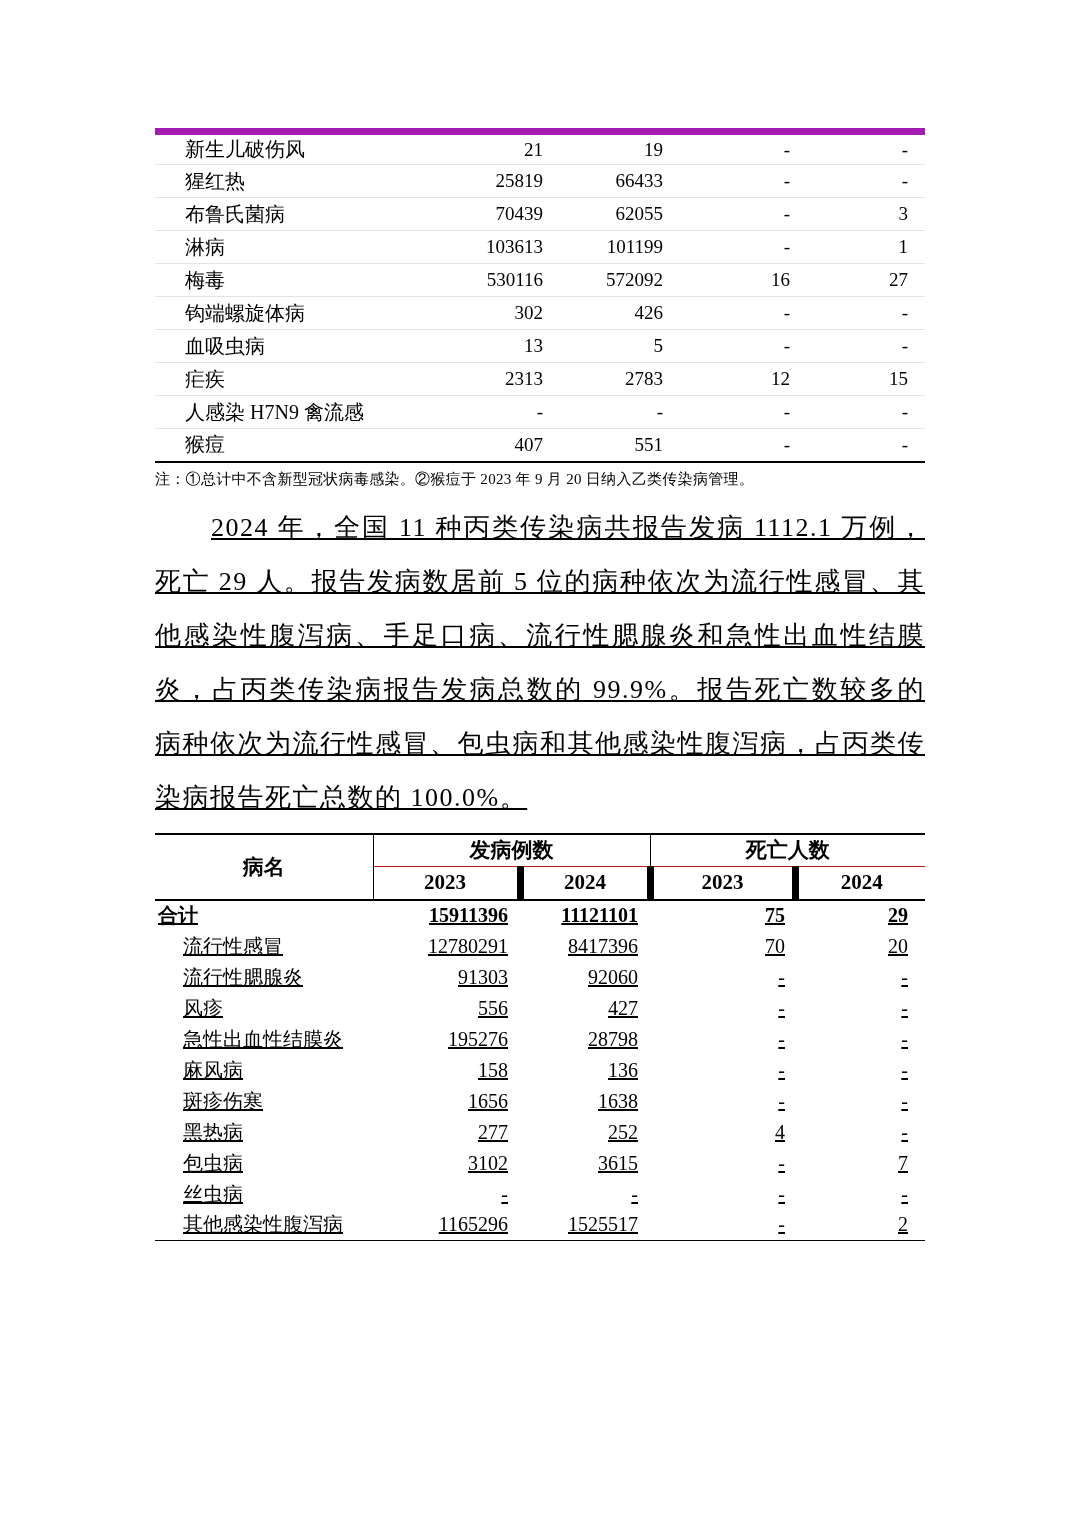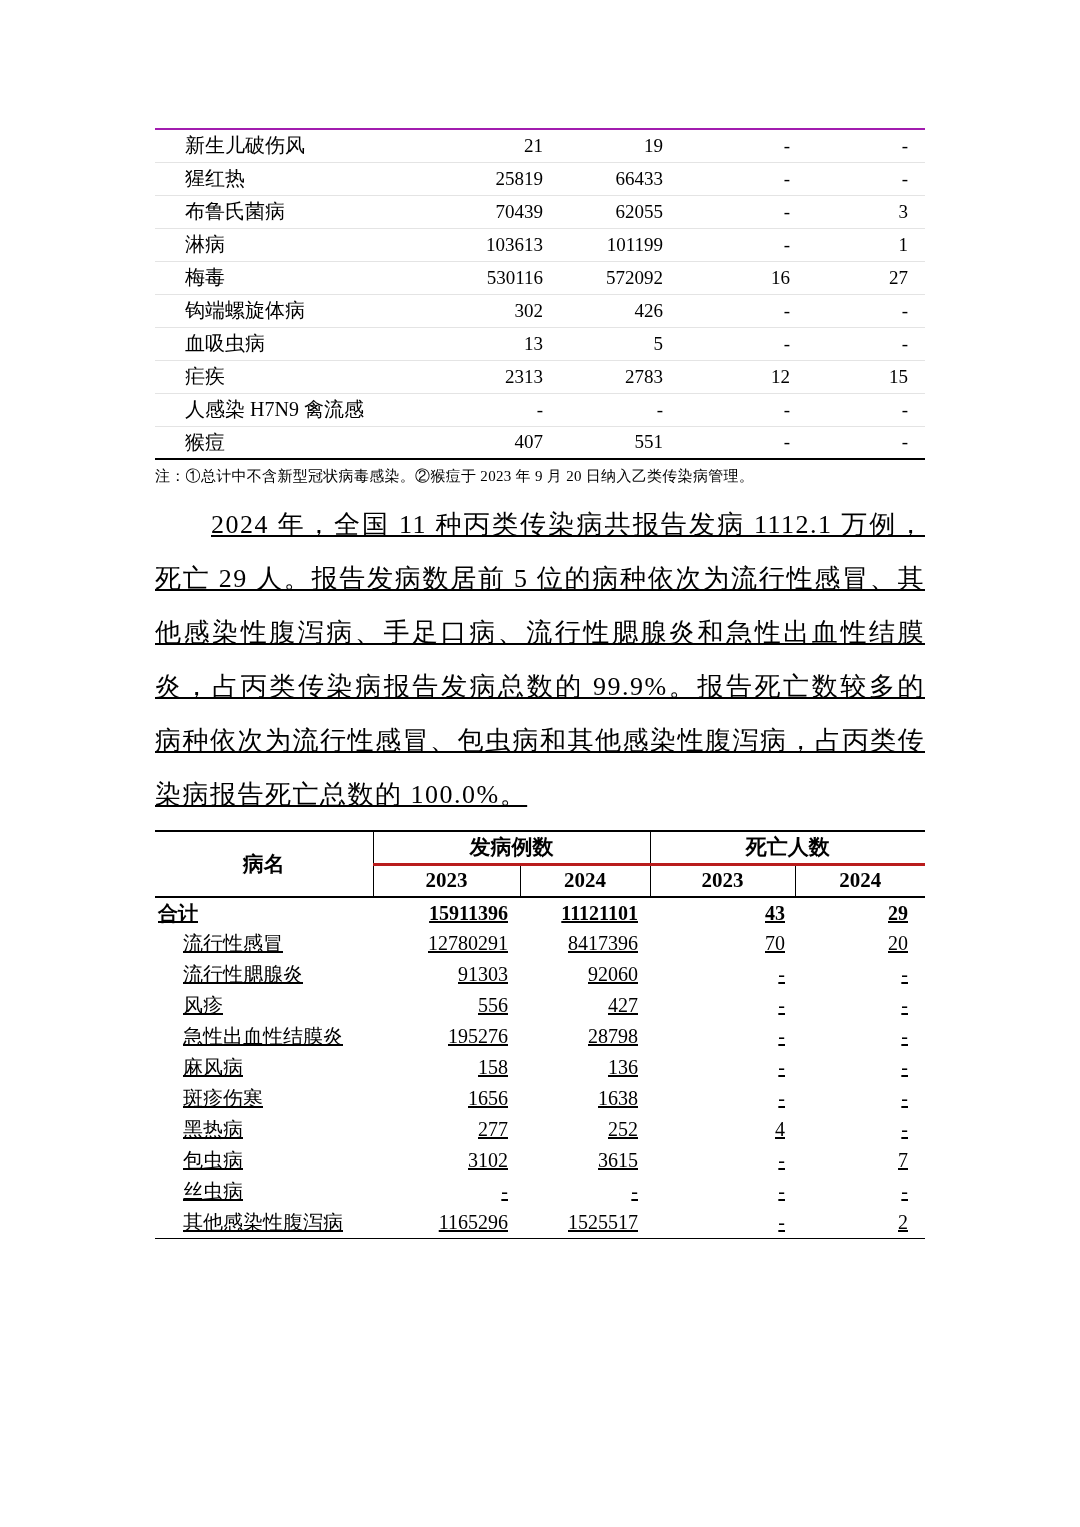--- a/index.html
+++ b/index.html
@@ -9,21 +9,21 @@
     width: 1080px;
     height: 1527px;
     background: #ffffff;
     overflow: hidden;
     color: #000;
     font-family: "Liberation Serif", "DejaVu Serif", serif;
   }
   .content { position: absolute; left: 155px; top: 128px; width: 770px; }
 
   
-  .top-table { width: 770px; border-collapse: collapse; border-top: 2px solid #a21caf; table-layout: fixed; }
+  .top-table { width: 770px; border-collapse: collapse; border-top: 7px solid #a21caf; table-layout: fixed; }
   .top-table td {
     font-size: 20px;
     height: 33px;
     border-bottom: 1px solid #e4e4e4;
     vertical-align: middle;
     white-space: nowrap;
     overflow: hidden;
   }
   .top-table tr:last-child td { border-bottom: 2px solid #000; }
   .top-table td.name { text-align: left; padding-left: 30px; }
@@ -54,24 +54,24 @@
   }
   .t18 { margin-top: 8px; width: 770px; border-collapse: collapse; border-top: 2px solid #000; table-layout: fixed; }
   .t18 th {
     font-weight: bold;
     font-size: 21px;
     text-align: center;
     vertical-align: middle;
     height: 33px;
   }
   .t18 th.disease-h { border-right: 1px solid #000; border-bottom: 2px solid #000; }
-  .t18 th.group-h { border-bottom: 3px solid #b91c1c; }
+  .t18 th.group-h { border-bottom: 1px solid #b91c1c; }
   .t18 th.cases { border-right: 1px solid #000; }
   .t18 tr.year-row th { border-bottom: 2px solid #000; }
-  .t18 th.y1, .t18 th.y2, .t18 th.y3 { border-right: 1px solid #000000; margin-left: 12px; }
+  .t18 th.y1, .t18 th.y2, .t18 th.y3 { border-right: 7px solid #000000; margin-left: 12px; }
   .t18 td {
     font-size: 20px;
     height: 31px;
     vertical-align: middle;
     white-space: nowrap;
     overflow: hidden;
     text-decoration: underline;
   }
   .t18 tbody tr:last-child td { border-bottom: 1px solid #000; }
   .t18 td.name { text-align: left; padding-left: 28px; }
@@ -197,21 +197,21 @@
           <th class="y2">2024</th>
           <th class="y3">2023</th>
           <th class="y4">2024</th>
         </tr>
       </thead>
       <tbody>
         <tr class="total">
           <td class="name">合计</td>
           <td class="num c1">15911396</td>
           <td class="num c2">11121101</td>
-          <td class="num d1">43</td>
+          <td class="num d1">75</td>
           <td class="num d2">29</td>
         </tr>
         <tr>
           <td class="name">流行性感冒</td>
           <td class="num c1">12780291</td>
           <td class="num c2">8417396</td>
           <td class="num d1">70</td>
           <td class="num d2">20</td>
         </tr>
         <tr>

